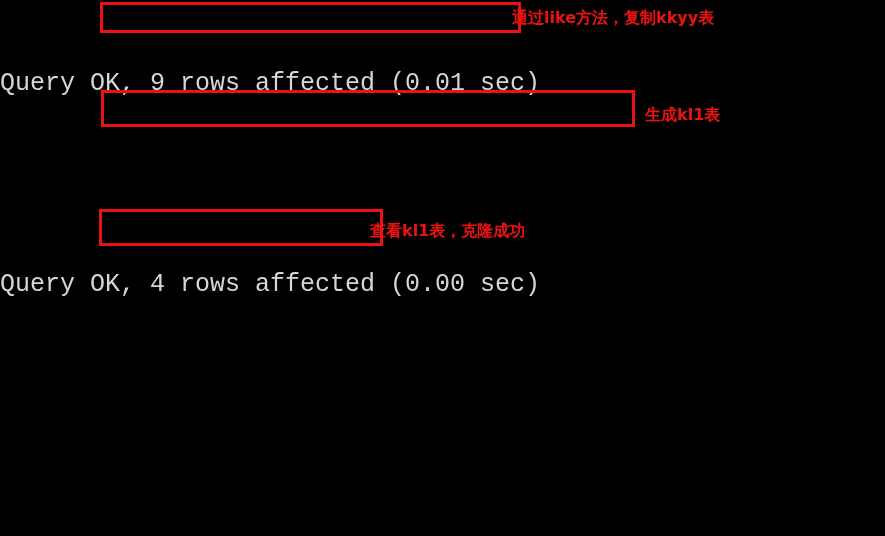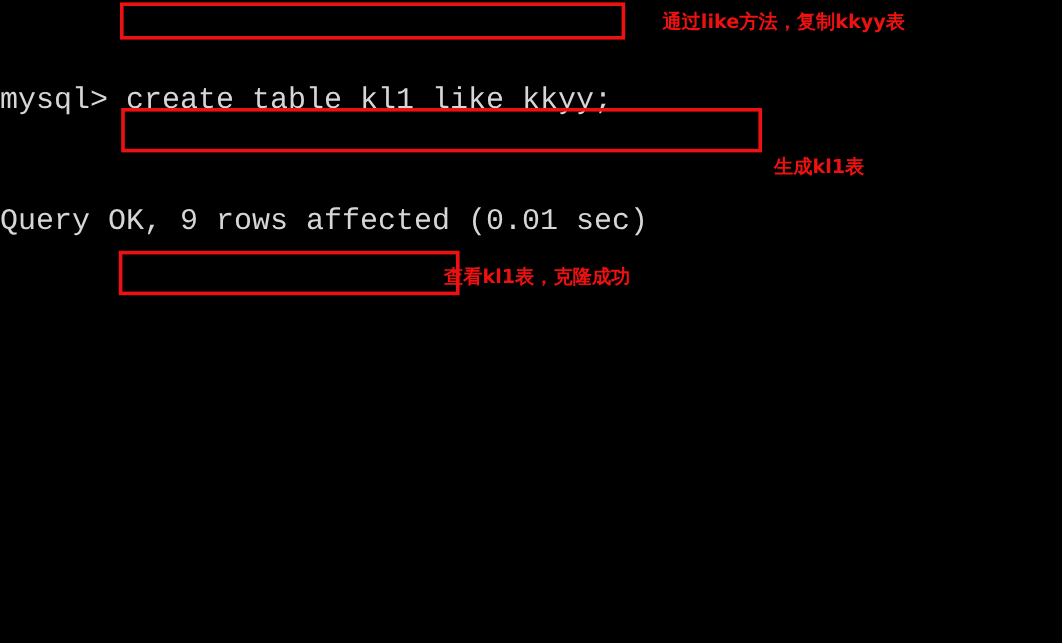--- a/index.html
+++ b/index.html
@@ -57,23 +57,23 @@
     line-height: 20px;
     white-space: pre;
   }
 </style>
 </head>
 <body>
 
 <div id="screen">
 
   <div class="term">
-    <div class="line">mysql&gt; create table kl1 like kkyy;</div>
     <div class="line">Query OK, 9 rows affected (0.01 sec)</div>
     <div class="line blank"></div>
+    <div class="line">Query OK, 4 rows affected (0.00 sec)</div>
     
     
     
 
     
     
     
 
     
     
@@ -83,19 +83,19 @@
     
     
   </div>
 
   <div class="hlbox" style="left:100px; top:2px; width:421px; height:31px;"></div>
 
   <div class="hlbox" style="left:101px; top:90px; width:534px; height:37px;"></div>
 
   <div class="hlbox" style="left:99px; top:209px; width:284px; height:37px;"></div>
 
-  <div class="annot" style="left:552px; top:8px;">通过like方法，复制kkyy表</div>
+  <div class="annot" style="left:512px; top:8px;">通过like方法，复制kkyy表</div>
 
-  <div class="annot" style="left:645px; top:105px;margin-top:24px;">生成kl1表</div>
+  <div class="annot" style="left:645px; top:105px;">生成kl1表</div>
 
   <div class="annot" style="left:370px; top:221px;">查看kl1表，克隆成功</div>
 
 </div>
 
 </body></html>

